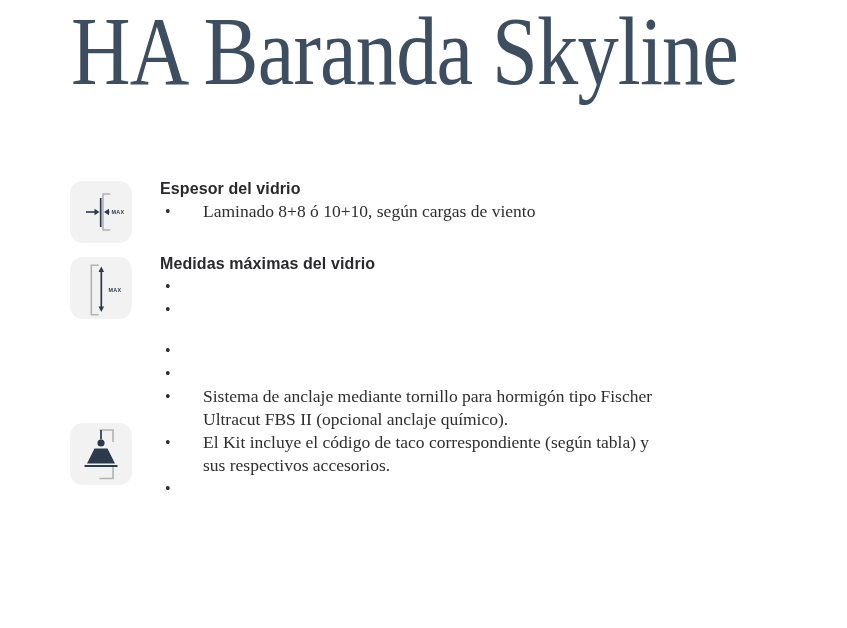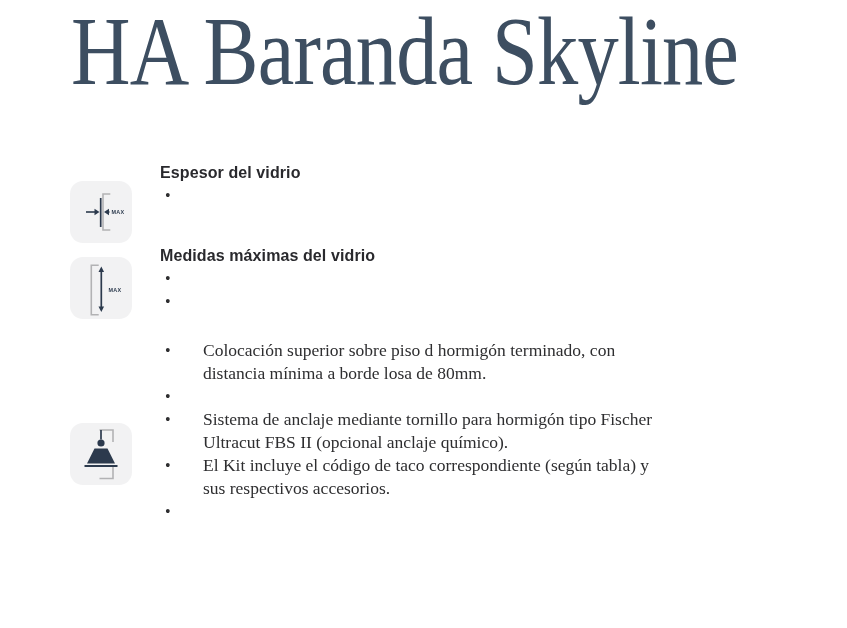--- a/index.html
+++ b/index.html
@@ -72,47 +72,46 @@
     <svg width="62" height="62" viewBox="0 0 62 62">
       <polyline class="ico-gray" points="29.5,7 43,7 43,19" stroke-width="1.6"></polyline>
       <polyline class="ico-gray" points="43,43.5 43,55.5 29.5,55.5" stroke-width="1.6"></polyline>
       <line class="ico-dark" x1="31" y1="7" x2="31" y2="16.5" stroke-width="1.7"></line>
       <circle class="ico-fill" cx="31" cy="20" r="3.6"></circle>
       <path class="ico-fill" d="M24.5,25.5 L37.5,25.5 L45,40.5 L17,40.5 Z"></path>
       <line class="ico-dark" x1="14.5" y1="43" x2="47.5" y2="43" stroke-width="1.8"></line>
     </svg>
   </div>
 
-  <section class="sec" style="top:163px;">
+  <section class="sec" style="top:179px;">
     <h2>Espesor del vidrio</h2>
     <ul>
       <li>
         <span class="marker">•</span>
+        <span class="btext">Laminado 8+8 ó 10+10, según cargas de viento</span>
       </li>
     </ul>
   </section>
 
-  <section class="sec" style="top:246px;">
+  <section class="sec" style="top:254px;">
     <h2>Medidas máximas del vidrio</h2>
     <ul>
       <li>
         <span class="marker">•</span>
       </li>
       <li>
         <span class="marker">•</span>
       </li>
     </ul>
   </section>
 
   <section class="sec" style="top:338px;">
     <ul>
       <li>
         <span class="marker">•</span>
-        <span class="btext">Colocación superior sobre piso d hormigón terminado, con
-distancia mínima a borde losa de 80mm.</span>
       </li>
       <li>
         <span class="marker">•</span>
       </li>
       <li>
         <span class="marker">•</span>
         <span class="btext">Sistema de anclaje mediante tornillo para hormigón tipo Fischer
 Ultracut FBS II (opcional anclaje químico).</span>
       </li>
       <li>

